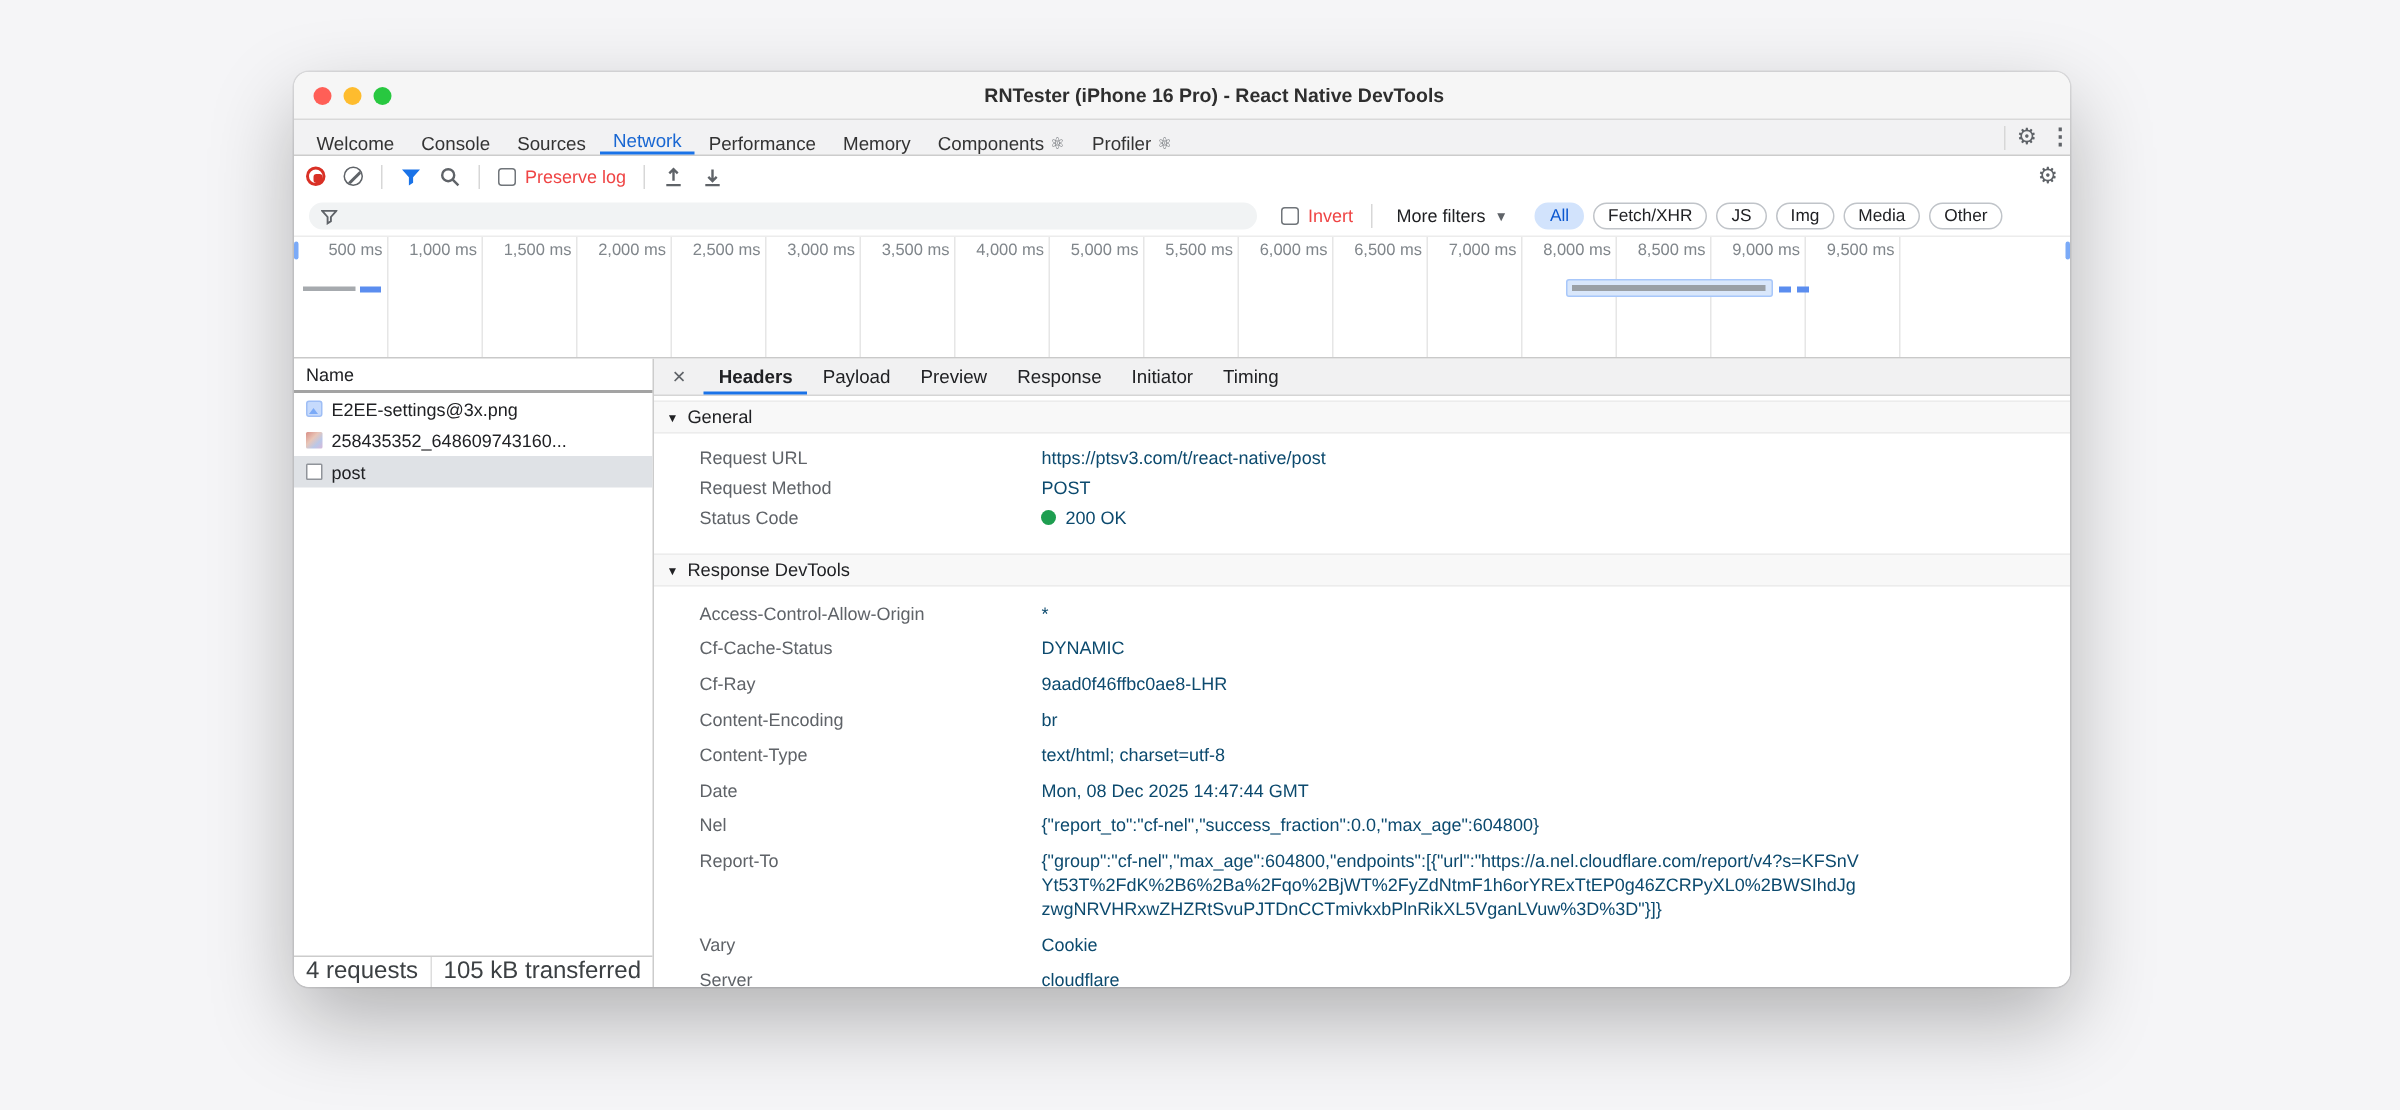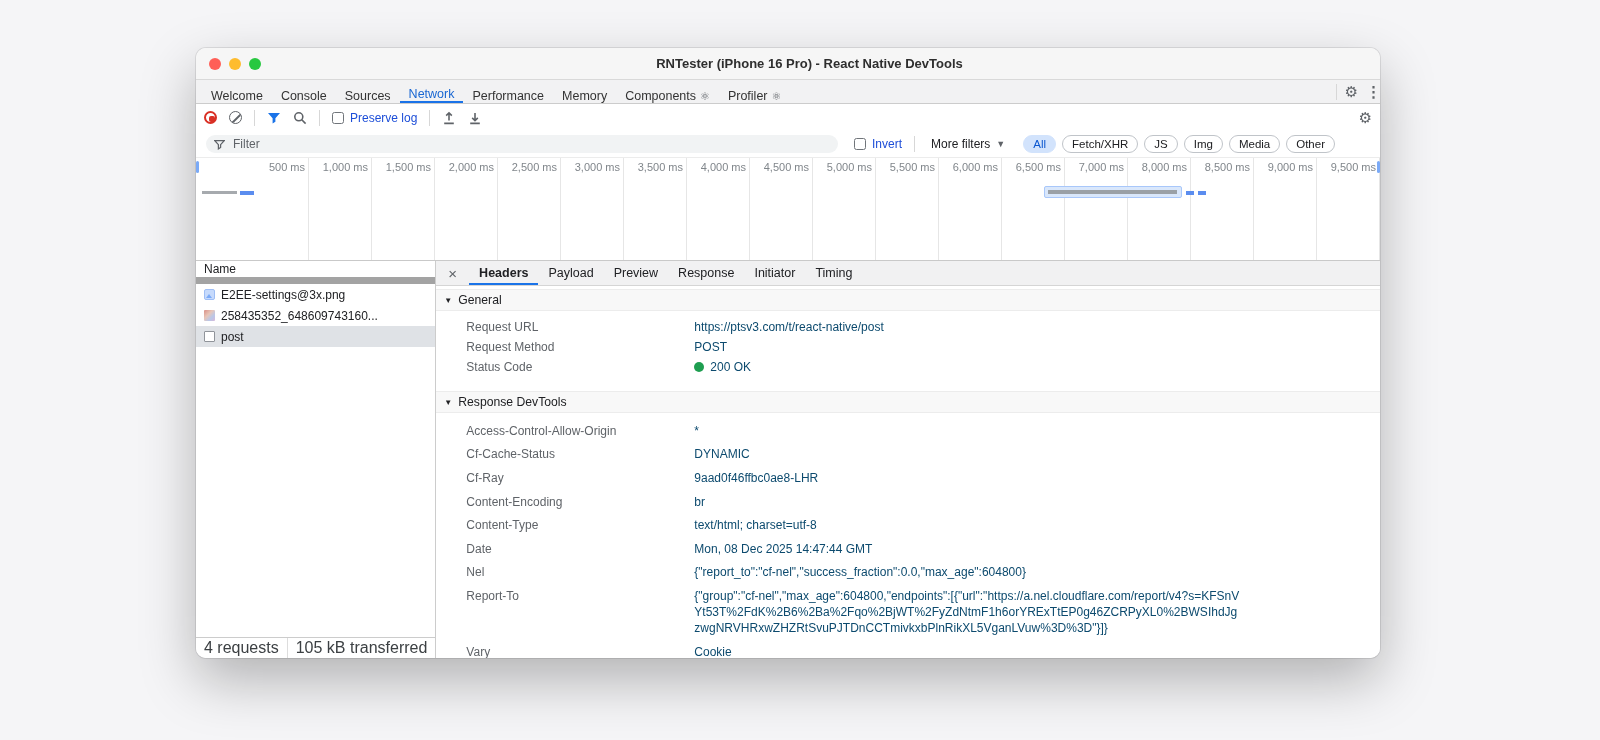--- a/index.html
+++ b/index.html
@@ -25,55 +25,55 @@
   .vdiv{width:1px;height:16px;background:#d7d7d7;}
   .gear{font-size:15px;color:#5f6368;line-height:1;}
   .kebab{font-size:15px;font-weight:700;color:#5f6368;line-height:1;width:8px;}
   
   .ntoolbar{height:27px;background:#fff;display:flex;align-items:center;padding:0 8px;gap:12px;flex:0 0 auto;}
   .rec{width:13px;height:13px;border:2px solid #d93025;border-radius:50%;position:relative;}
   .rec::after{content:'';position:absolute;left:2.5px;top:2.5px;width:6px;height:6px;background:#d93025;border-radius:2px;}
   .ban{width:13px;height:13px;border:1.8px solid #5f6368;border-radius:50%;position:relative;overflow:hidden;}
   .ban::after{content:'';position:absolute;left:5px;top:-2px;width:1.8px;height:18px;background:#5f6368;transform:rotate(45deg);}
   .chk{width:12px;height:12px;border:1.4px solid #70757a;border-radius:2.5px;background:#fff;}
-  .lbl{font-size:12px;color:#1d4ed8;}
+  .lbl{font-size:12px;color:#ef4444;}
   .tbgroup{display:flex;align-items:center;gap:12px;}
   .ntoolbar .right{margin-left:auto;}
   
   .frow{height:26px;background:#fff;display:flex;align-items:center;padding:0 10px;flex:0 0 auto;}
   .finput{width:632px;height:18px;background:#f1f3f4;border-radius:9px;display:flex;align-items:center;
     padding:0 8px;gap:6px;}
   .finput input{border:none;background:transparent;outline:none;font-size:12px;color:#202124;flex:1;
     font-family:"Liberation Sans",sans-serif;}
   .finput input::placeholder{color:#5f6368;}
   .frow .gap{width:16px;}
   .morefilters{display:flex;align-items:center;gap:6px;font-size:12px;color:#202124;padding:0 4px;}
   .chev{font-size:9px;color:#5f6368;}
   .pills{display:flex;align-items:center;gap:6px;margin-left:14px;}
   .pill{height:18px;display:flex;align-items:center;padding:0 9px;border-radius:9px;font-size:11.5px;
     color:#202124;border:1px solid #c0c4c9;background:#fff;}
   .pill.sel{background:#d2e3fc;border-color:#d2e3fc;color:#0b57d0;}
   
-  .timeline{height:104px;border-top:1px solid #ececec;border-bottom:1px solid #c9c9c9;position:relative;
-    display:flex;overflow:hidden;flex:0 0 auto;background:#fff;justify-content:flex-end;}
+  .timeline{height:82px;border-top:1px solid #ececec;border-bottom:1px solid #c9c9c9;position:relative;
+    display:flex;overflow:hidden;flex:0 0 auto;background:#fff;}
   .tl-col{flex:0 0 63px;border-right:1px solid #e6e6e6;height:100%;}
   .tl-label{display:block;text-align:right;padding:3px 3px 0 0;font-size:11px;color:#80868b;white-space:nowrap;}
   .tl-handle{position:absolute;top:3px;width:3px;height:12px;background:#7baaf7;border-radius:2px;}
   .tl-handle.l{left:0;}.tl-handle.r{right:0;}
   .bar{position:absolute;}
   .bar.g1{left:6px;top:33px;width:35px;height:3px;background:#a6aaae;}
   .bar.b1{left:44px;top:32.5px;width:14px;height:4px;background:#5b8def;}
   .bar.selbox{left:848px;top:28px;width:138px;height:12px;background:#d9e7fb;border:1px solid #a8c7fa;border-radius:2px;}
   .bar.selbox::after{content:'';position:absolute;left:3px;top:3px;right:4px;height:4px;background:#9aa0a6;}
   .bar.d1{left:990px;top:32.5px;width:8px;height:4px;background:#5b8def;}
   .bar.d2{left:1002px;top:32.5px;width:8px;height:4px;background:#5b8def;}
   
   .content{flex:1;display:flex;min-height:0;}
   .leftpanel{flex:0 0 194px;border-right:1px solid #ccc;display:flex;flex-direction:column;background:#fff;}
-  .name-hd{height:23px;border-bottom:7px solid #a3a3a3;display:flex;align-items:center;padding-left:8px;
+  .name-hd{height:23px;border-bottom:2px solid #a3a3a3;display:flex;align-items:center;padding-left:8px;
     font-size:12px;color:#202124;flex:0 0 auto;}
   .req-row{height:21px;display:flex;align-items:center;gap:6px;padding-left:8px;font-size:12px;color:#202124;
     white-space:nowrap;overflow:hidden;}
   .req-row.sel{background:#dfe2e6;}
   .fic{flex:0 0 11px;height:11px;}
   .fic.image-blue{background:#c6dafc;border:1px solid #9fbef5;border-radius:2px;position:relative;}
   .fic.image-blue::after{content:'';position:absolute;left:1px;bottom:1px;border-left:3px solid transparent;
     border-right:3px solid transparent;border-bottom:4px solid #7baaf7;}
   .fic.image-thumb{border-radius:1px;background:linear-gradient(135deg,#d98f86 0%,#e8c6b8 40%,#b9c7e8 70%,#d7b8d9 100%);}
   .fic.document{width:10px;height:11px;border:1.2px solid #90949a;border-radius:1px;background:#fff;}
@@ -178,21 +178,20 @@
       <path d="M2.2 12.4 H11.8" stroke="#5f6368" stroke-width="1.6"></path>
       </svg>
     <span class="gear right">⚙</span>
   </div>
 
   <div class="frow">
     <div class="finput">
       <svg width="11" height="11" viewBox="0 0 14 14">
         <path d="M1 2 h12 l-4.6 5.2 v3.6 l-2.8 1.8 v-5.4 Z" fill="none" stroke="#5f6368" stroke-width="1.6"></path>
         </svg>
-      <input value="" placeholder="Filter" style="">
     </div>
     <div class="gap"></div>
     <div class="tbgroup" style="gap:6px;">
       <span class="chk"></span>
       <span class="lbl">Invert</span>
     </div>
     <div class="vdiv" style="margin:0 12px;"></div>
     <div class="morefilters">
       <span>More filters</span>
       <span class="chev">▼</span>
@@ -233,23 +232,20 @@
       <div class="tl-col">
         <span class="tl-label">3,000 ms</span>
       </div>
       <div class="tl-col">
         <span class="tl-label">3,500 ms</span>
       </div>
       <div class="tl-col">
         <span class="tl-label">4,000 ms</span>
       </div>
       <div class="tl-col">
-        <span class="tl-label">4,500 ms</span>
-      </div>
-      <div class="tl-col">
         <span class="tl-label">5,000 ms</span>
       </div>
       <div class="tl-col">
         <span class="tl-label">5,500 ms</span>
       </div>
       <div class="tl-col">
         <span class="tl-label">6,000 ms</span>
       </div>
       <div class="tl-col">
         <span class="tl-label">6,500 ms</span>

